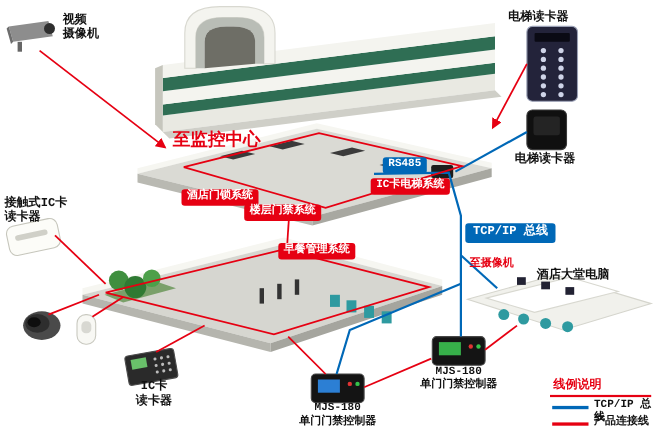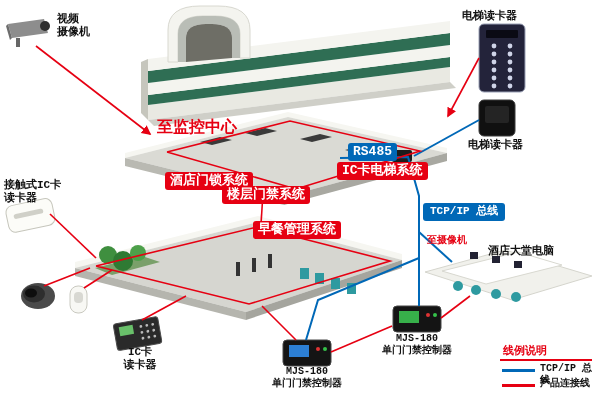--- a/index.html
+++ b/index.html
@@ -4,21 +4,21 @@
 <style>
   html,body{margin:0;padding:0;background:#fff;}
   #stage{position:relative;width:600px;height:400px;background:#ffffff;overflow:hidden;
          font-family:Liberation Mono, monospace;}
   #art{position:absolute;left:0;top:0;}
   .lbl{position:absolute;font-size:11px;font-weight:bold;color:#111;line-height:1.18;
        white-space:pre-line;}
   .lbl.red{color:#e60012;}
   .lbl.center{text-align:center;}
   .lbl.small{font-size:10px;}
-  .pill{position:absolute;background:#e60012;color:#fff;font-size:13px;font-weight:bold;
+  .pill{position:absolute;background:#e60012;color:#fff;font-size:10px;font-weight:bold;
         padding:1px 5px;border-radius:3px;white-space:nowrap;line-height:1.25;}
   .pill.blue{background:#0068b7;}
   .pill.big{font-size:11px;padding:2px 7px;}
   .legend-line{position:absolute;height:3px;width:33px;}
   .legend-rule{position:absolute;height:2px;width:92px;background:#e60012;}
 </style>
 </head>
 <body>
 
 <div id="stage">

